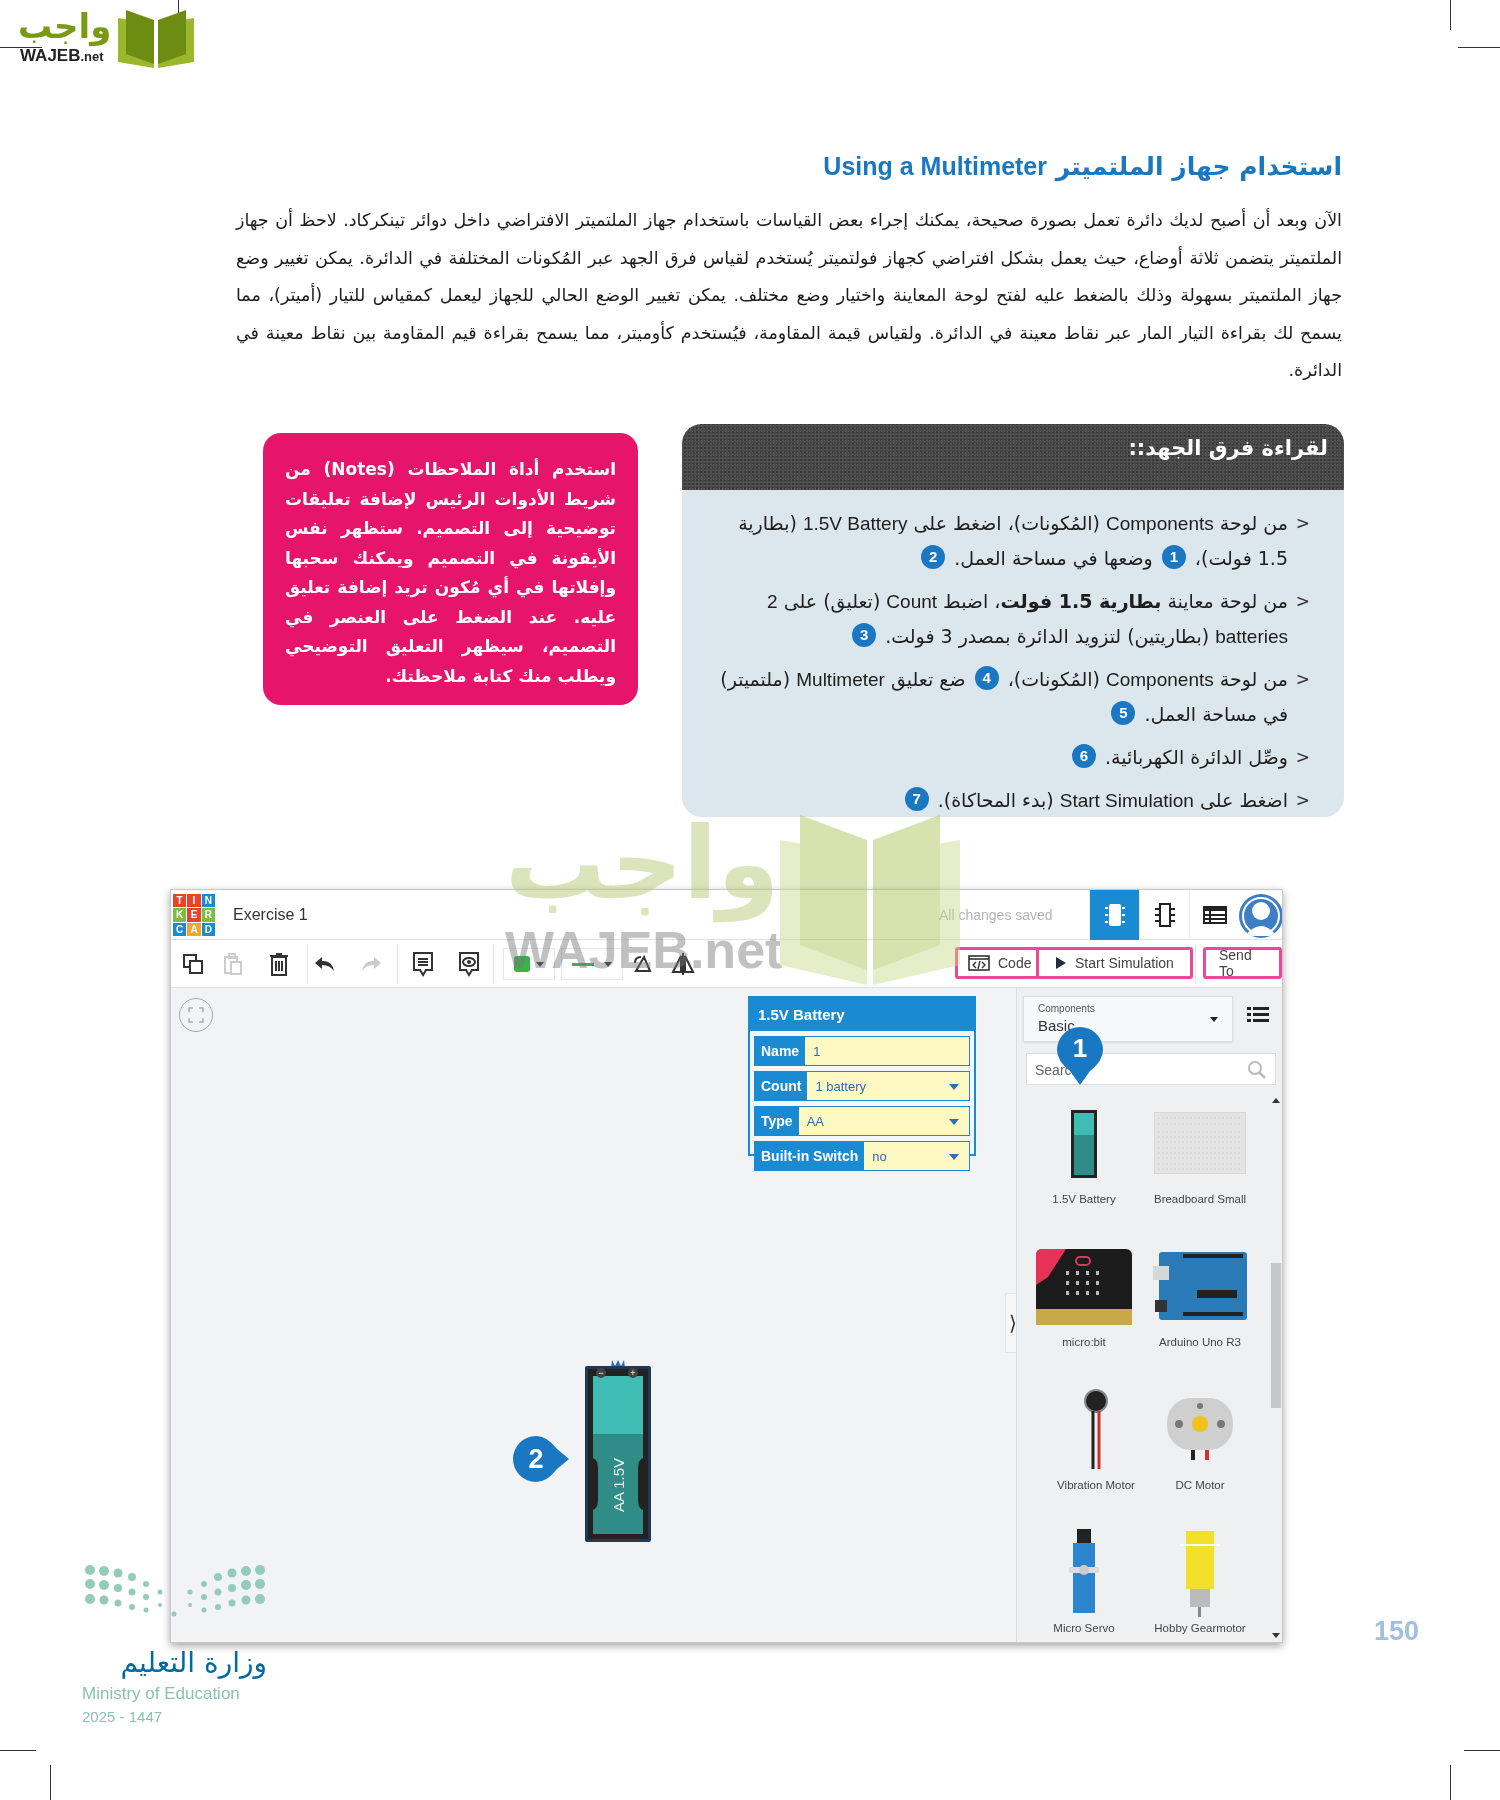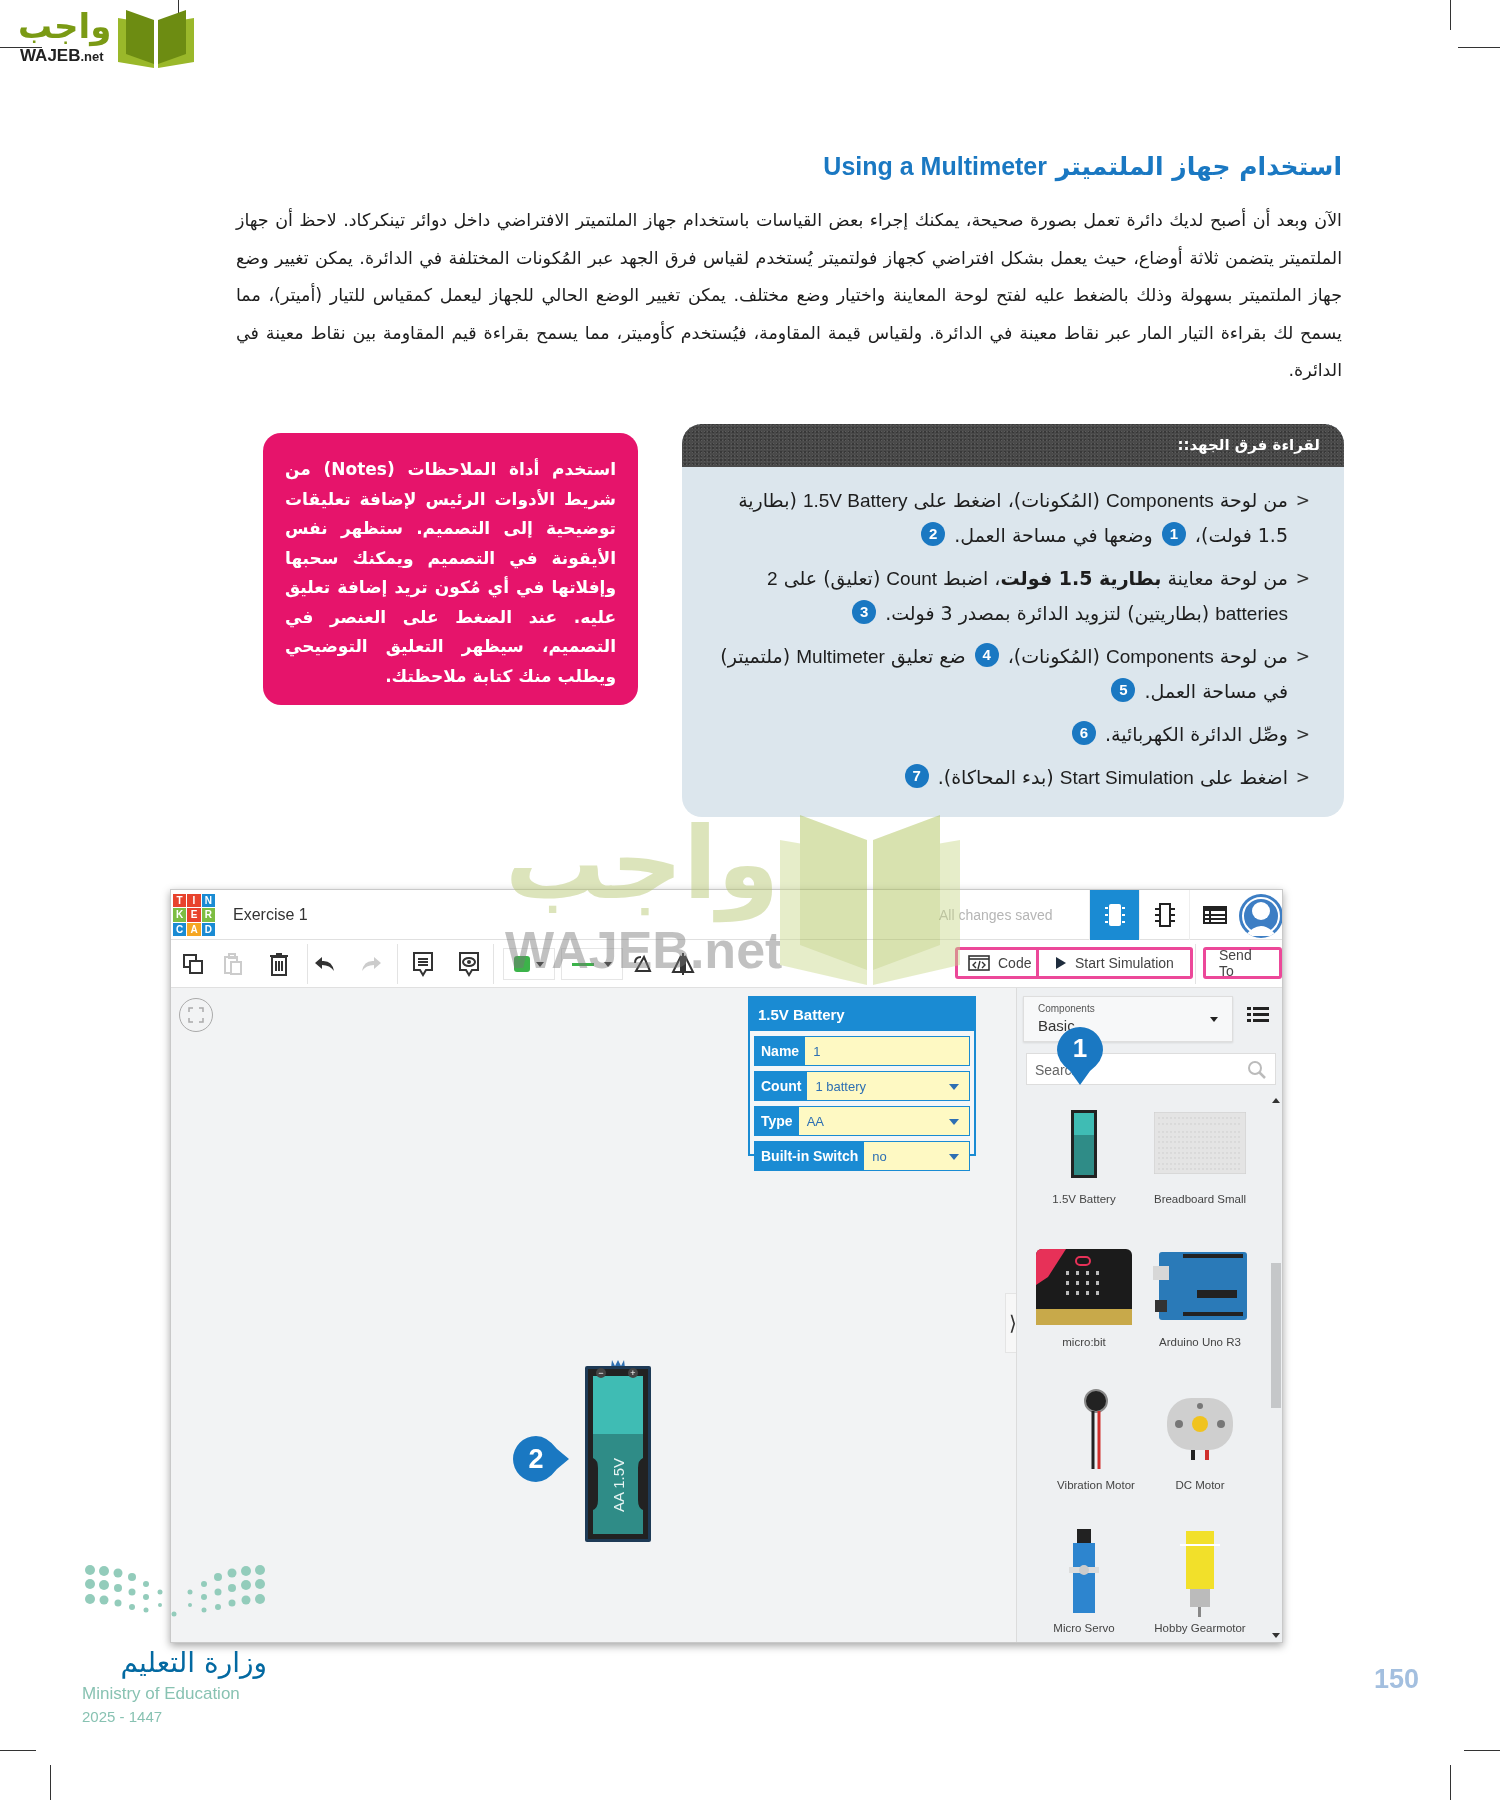--- a/index.html
+++ b/index.html
@@ -20,21 +20,21 @@
   .title { position: absolute; right: 158px; top: 152px; direction: rtl; font-family: "DejaVu Sans", sans-serif; font-weight: bold; font-size: 25px; color: #1a78c2; white-space: nowrap; }
   .title .en { font-family: "Liberation Sans", sans-serif; margin-left: 12px; }
 
   .para { position: absolute; left: 236px; right: 158px; top: 202px; direction: rtl; text-align: justify; text-align-last: right; font-family: "DejaVu Sans", sans-serif; font-size: 17.5px; line-height: 37.5px; color: #1d1d1d; }
 
   
   .notes { position: absolute; left: 263px; top: 433px; width: 375px; height: 272px; background: #e6146b; border-radius: 18px; padding: 22px 22px 18px 22px; direction: rtl; text-align: justify; text-align-last: right; color: #fff; font-family: "DejaVu Sans", sans-serif; font-weight: bold; font-size: 17px; line-height: 29.5px; }
 
   
   .info { position: absolute; left: 682px; top: 424px; width: 662px; height: 393px; background: #dce6ed; border-radius: 20px; overflow: hidden; }
-  .info-header { height: 43px; background: #4a4a4a; background-image: radial-gradient(#5c5c5c 1px, transparent 1px), radial-gradient(#383838 1px, transparent 1px); background-size: 3px 3px, 4px 4px; background-position: 0 0, 1px 2px; direction: rtl; padding: 12px 24px 0 0; color: #fff; font-weight: bold; font-size: 15px; }
+  .info-header { height: 66px; background: #4a4a4a; background-image: radial-gradient(#5c5c5c 1px, transparent 1px), radial-gradient(#383838 1px, transparent 1px); background-size: 3px 3px, 4px 4px; background-position: 0 0, 1px 2px; direction: rtl; padding: 12px 16px 0 0; color: #fff; font-weight: bold; font-size: 21px; }
   .info-list { list-style: none; direction: rtl; padding: 16px 34px 0 30px; font-family: "DejaVu Sans", sans-serif; font-size: 19px; color: #1d1d1d; }
   .info-list li { position: relative; padding-right: 22px; line-height: 35px; margin-bottom: 8px; }
   .info-list li .arrow { position: absolute; right: 0; top: 0; font-size: 17px; color: #333; }
   .info-list .en { font-family: "Liberation Sans", sans-serif; }
   .num { display: inline-block; width: 24px; height: 24px; border-radius: 50%; background: #1a78c2; color: #fff; font-family: "Liberation Sans", sans-serif; font-weight: bold; font-size: 15px; line-height: 24px; text-align: center; vertical-align: 3px; margin: 0 3px; }
 
   
   .wm { position: absolute; left: 505px; top: 815px; width: 500px; height: 180px; pointer-events: none; opacity: 0.45; z-index: 50; }
   .wm-ar { position: absolute; left: 0; top: -10px; font-size: 100px; font-weight: bold; color: #b3c46a; direction: rtl; }
   .wm-en { position: absolute; left: 0; top: 105px; font-size: 52px; font-weight: bold; font-family: "Liberation Sans", sans-serif; color: #777; }
@@ -87,21 +87,21 @@
 
   .pin { position: absolute; width: 46px; height: 54px; }
 
   .battery { position: absolute; left: 414px; top: 470px; width: 66px; height: 182px; }
 
   
   .moe { position: absolute; left: 82px; top: 1562px; width: 200px; }
   .moe-ar { position: absolute; left: 0; top: 84px; font-size: 28px; color: #0369a1; direction: rtl; width: 185px; text-align: right; letter-spacing: 2px; }
   .moe-en { position: absolute; left: 0; top: 122px; font-size: 17px; color: #88c2b2; font-family: "Liberation Sans", sans-serif; white-space: nowrap; }
   .moe-yr { position: absolute; left: 0; top: 146px; font-size: 15px; color: #88c2b2; font-family: "Liberation Sans", sans-serif; white-space: nowrap; }
-  .page-num { position: absolute; left: 1374px; top: 1664px; font-size: 27px; font-weight: bold; color: #a3bfdf; font-family: "Liberation Sans", sans-serif; }
+  .page-num { position: absolute; left: 1374px; top: 1616px; font-size: 27px; font-weight: bold; color: #a3bfdf; font-family: "Liberation Sans", sans-serif; }
 </style>
 </head>
 <body>
 
 <div class="crop" style="left:0;top:47px;width:42px;height:1px;"></div>
 <div class="crop" style="left:178px;top:0;width:1px;height:30px;"></div>
 <div class="crop" style="left:1450px;top:0;width:1px;height:30px;"></div>
 <div class="crop" style="left:1458px;top:47px;width:42px;height:1px;"></div>
 <div class="crop" style="left:50px;top:1765px;width:1px;height:35px;"></div>
 <div class="crop" style="left:0;top:1750px;width:36px;height:1px;"></div>

